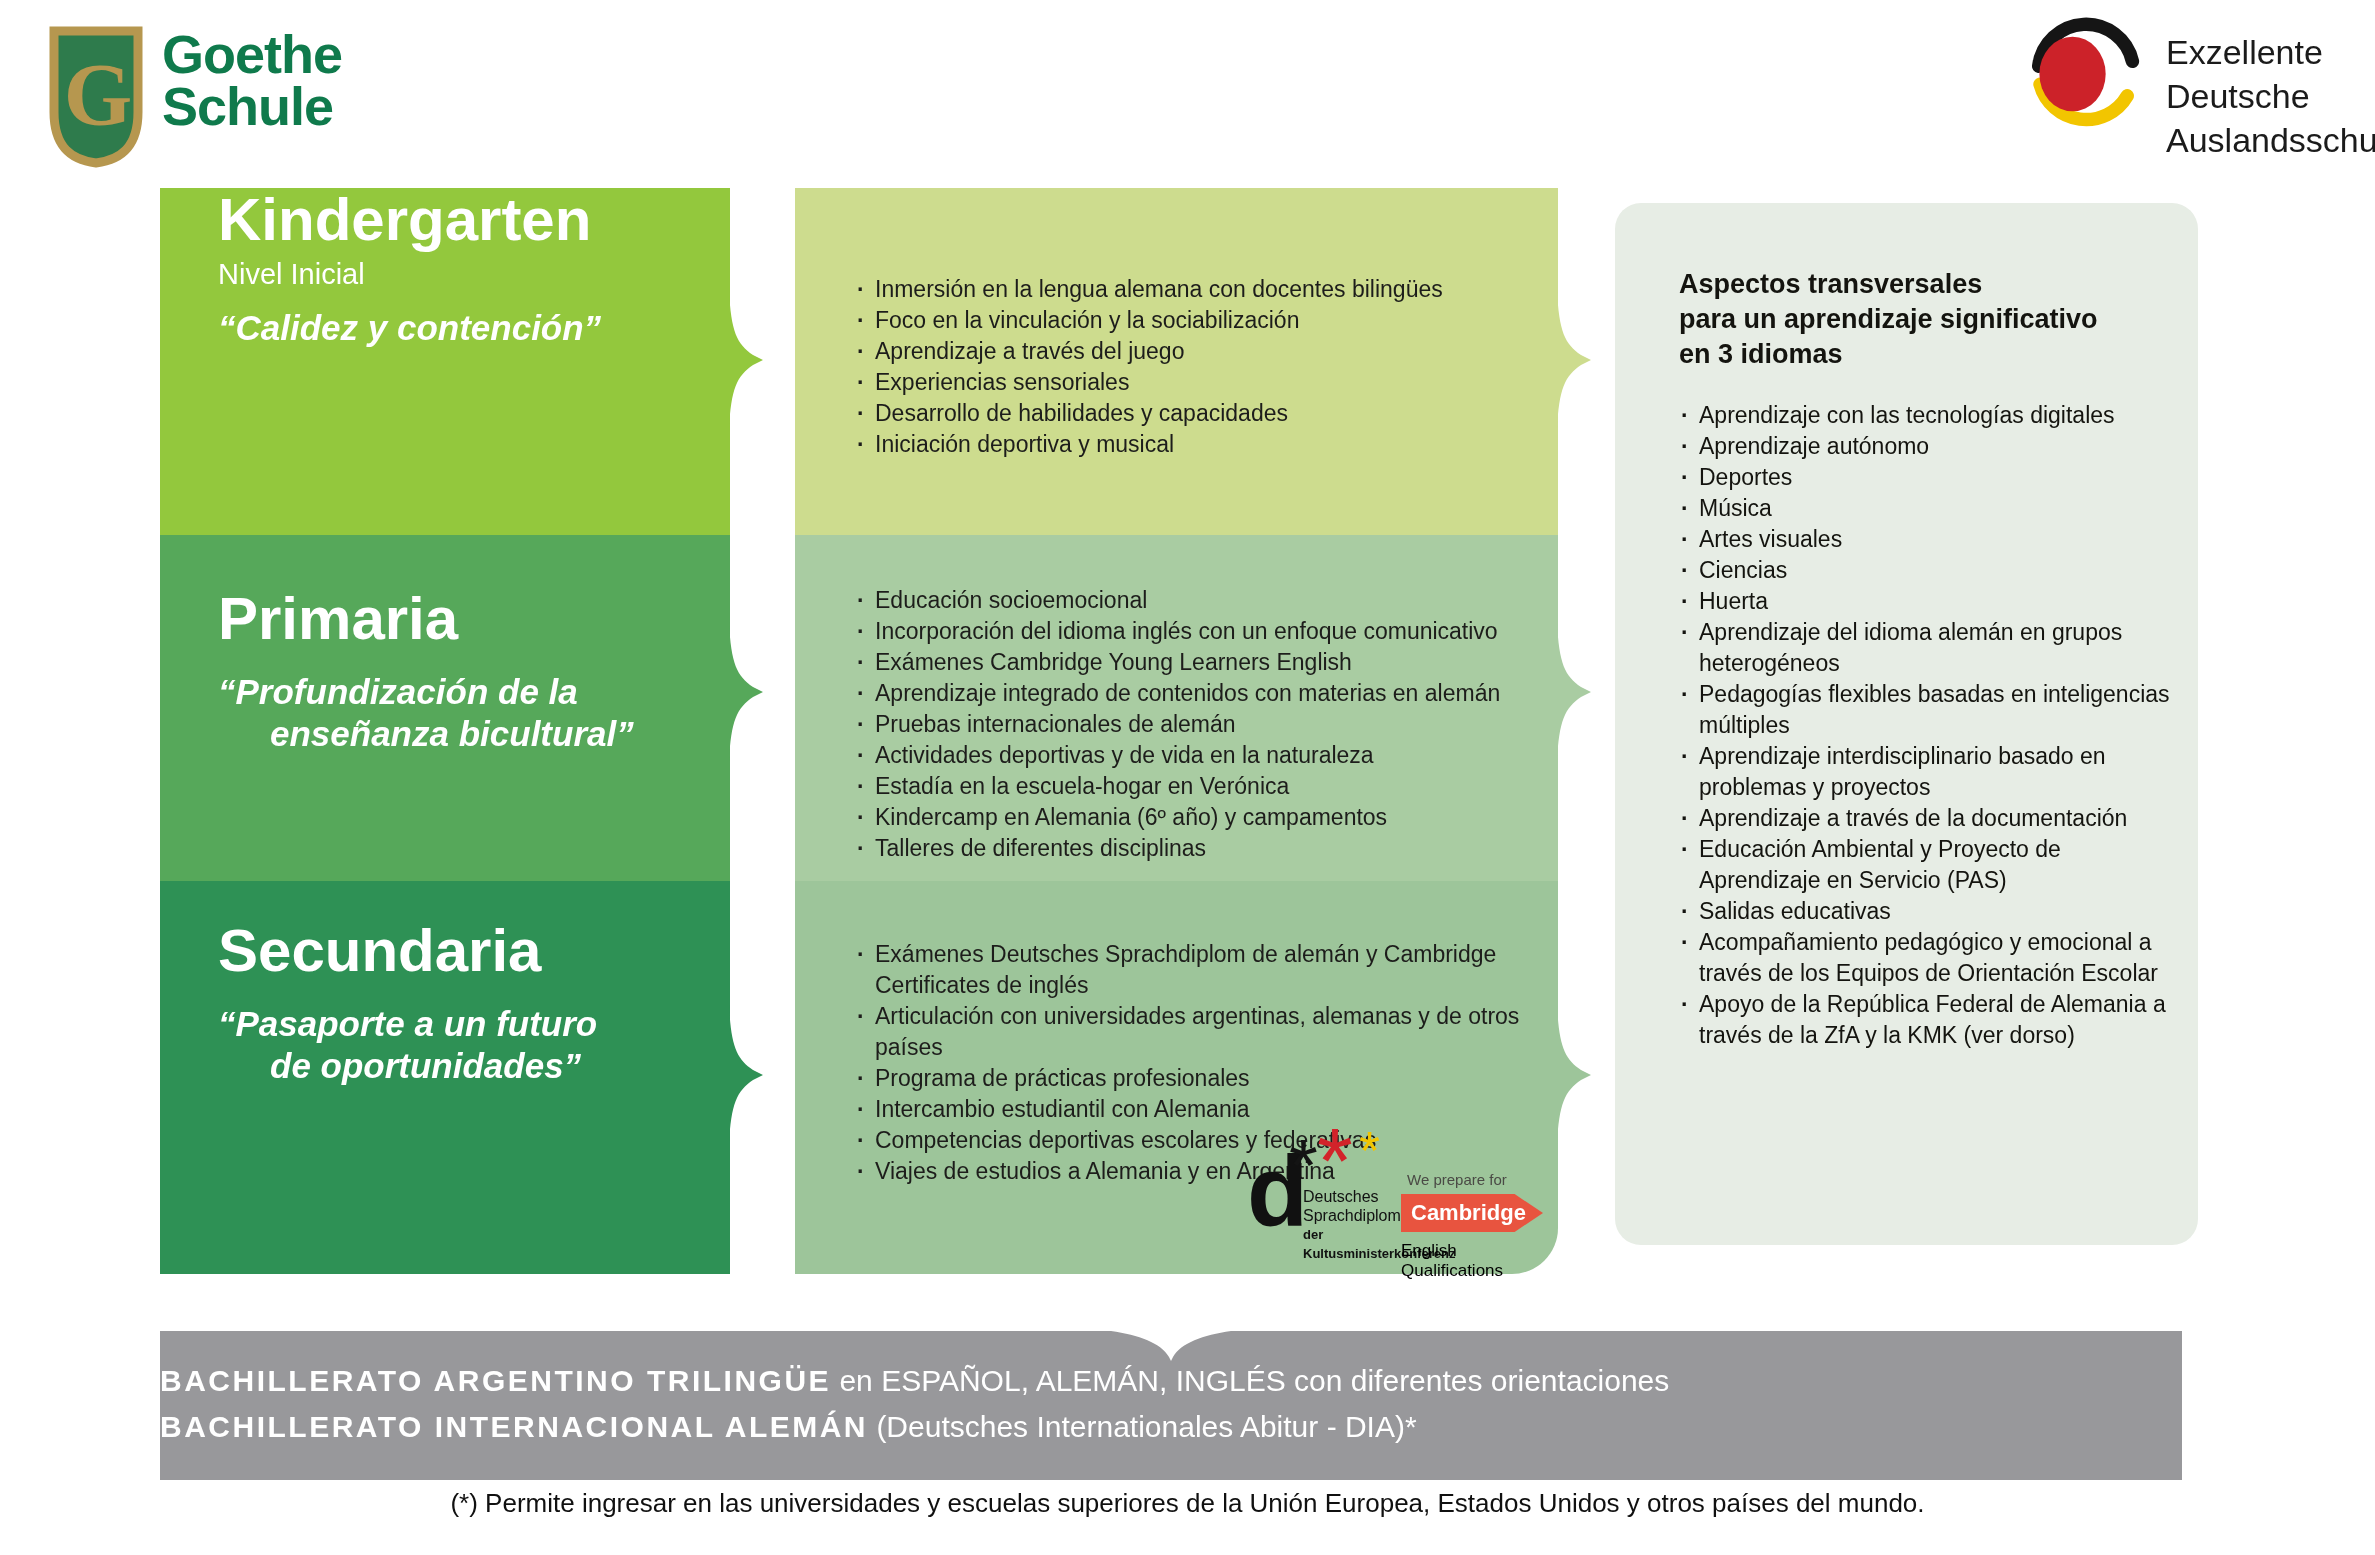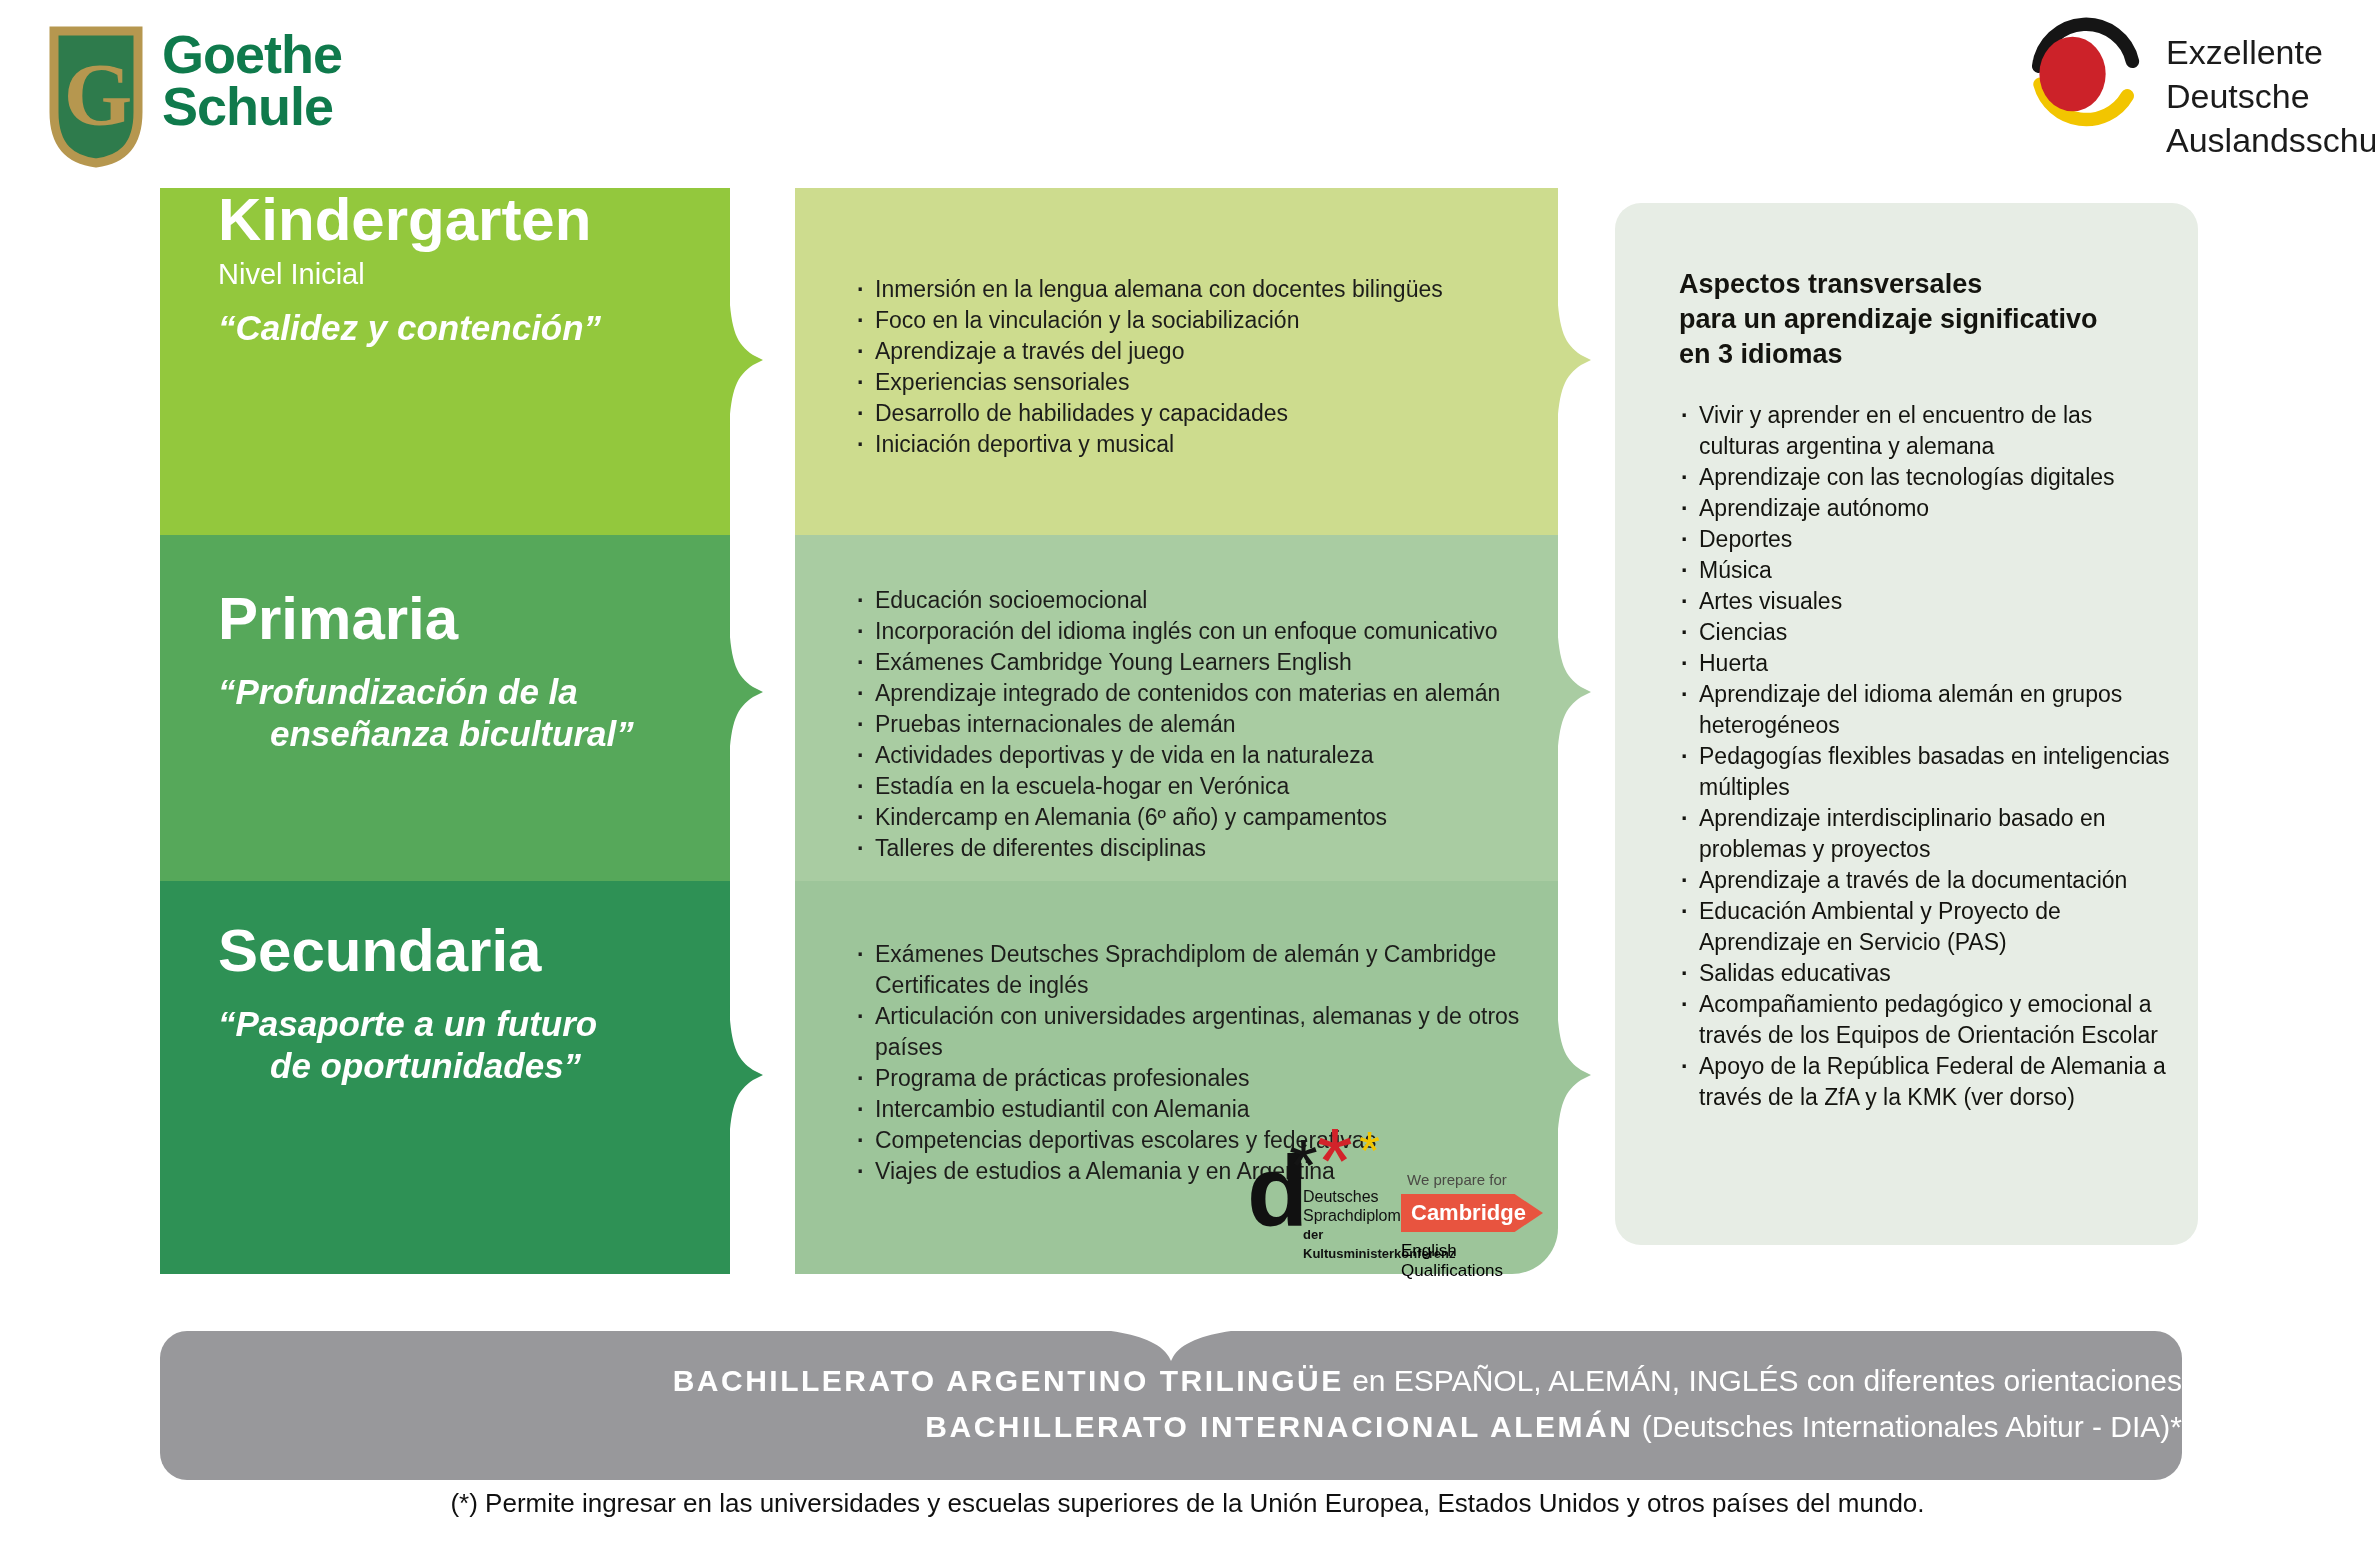--- a/index.html
+++ b/index.html
@@ -63,21 +63,21 @@
   .dsd-text .l3{font-size:13px;font-weight:bold;}
   .cambridge{position:absolute;left:606px;top:290px;width:150px;}
   .cam-prep{font-size:15px;color:#4a4a45;margin-left:6px;}
   .cam-box{margin-top:6px;width:132px;height:38px;background:#E8543F;color:#fff;font-weight:bold;
            font-size:22px;line-height:38px;padding-left:10px;
            clip-path:polygon(0 0,80% 0,100% 50%,80% 100%,0 100%);}
   .cam-qual{font-size:17px;color:#000000;margin-top:9px;}
 
   
   .bar{position:absolute;left:160px;top:1331px;width:2022px;height:149px;background:#98989B;
-       color:#ffffff;text-align:right;border-radius:27px;}
+       color:#ffffff;text-align:left;}
   .bar-line{font-size:30px;line-height:46px;}
   .bar-line1{padding-top:27px;}
   .seg-bold{font-weight:bold;letter-spacing:2.5px;}
   .bar-notch{position:absolute;left:951px;top:0;}
 
   .footnote{position:absolute;left:0;top:1488px;width:2375px;text-align:center;
             font-size:26px;color:#101010;}
 </style>
 </head>
 <body>
@@ -209,21 +209,20 @@
     <svg class="tab tab-s" viewBox="0 0 34 140">
       <path d="M0,0 C2,42 8,54 24,65 L34,70 L24,75 C8,86 2,98 0,140 Z" fill="#9DC59A"></path>
     </svg>
   </div>
 
   <div class="panel">
     <div class="panel-title">Aspectos transversales
 para un aprendizaje significativo
 en 3 idiomas</div>
     <ul>
-      <li class="bullet">Vivir y aprender en el encuentro de las culturas argentina y alemana</li>
       <li class="bullet">Aprendizaje con las tecnologías digitales</li>
       <li class="bullet">Aprendizaje autónomo</li>
       <li class="bullet">Deportes</li>
       <li class="bullet">Música</li>
       <li class="bullet">Artes visuales</li>
       <li class="bullet">Ciencias</li>
       <li class="bullet">Huerta</li>
       <li class="bullet">Aprendizaje del idioma alemán en grupos heterogéneos</li>
       <li class="bullet">Pedagogías flexibles basadas en inteligencias múltiples</li>
       <li class="bullet">Aprendizaje interdisciplinario basado en problemas y proyectos</li>

